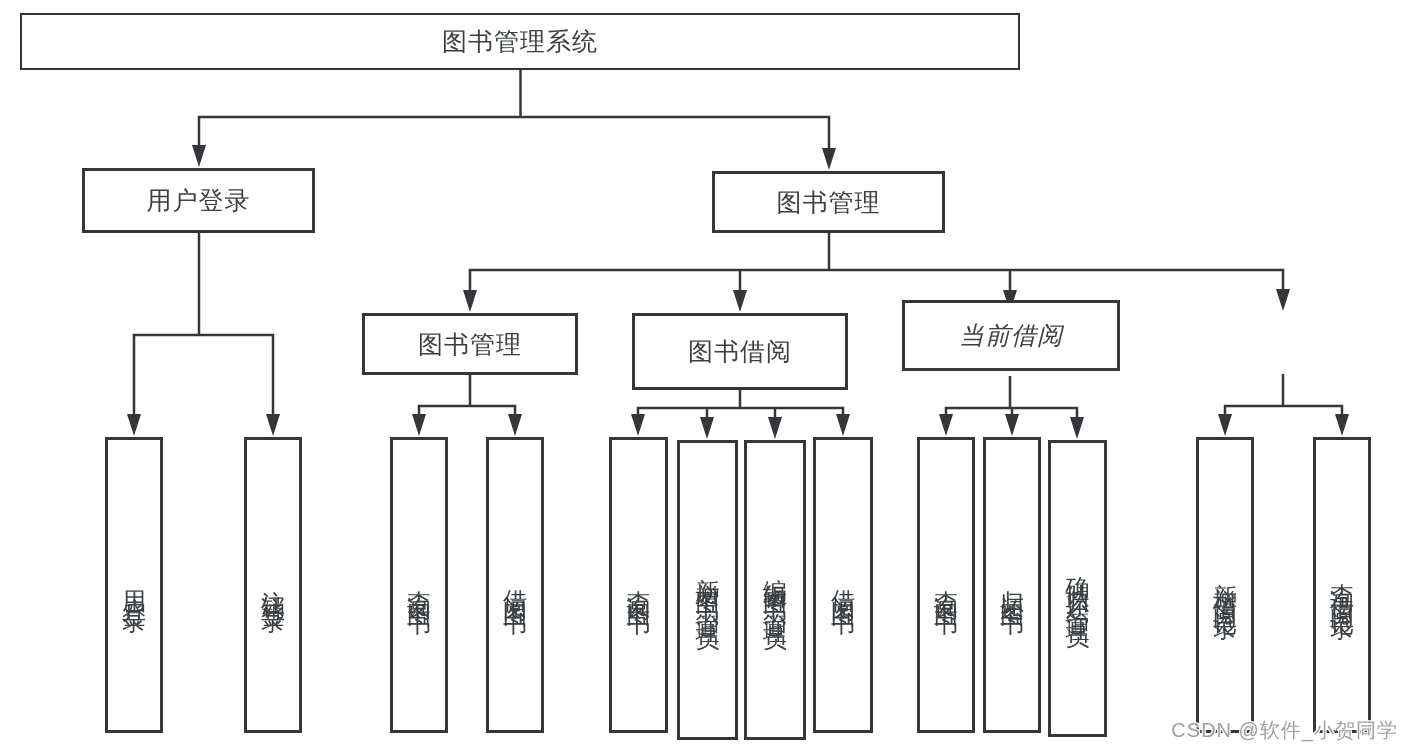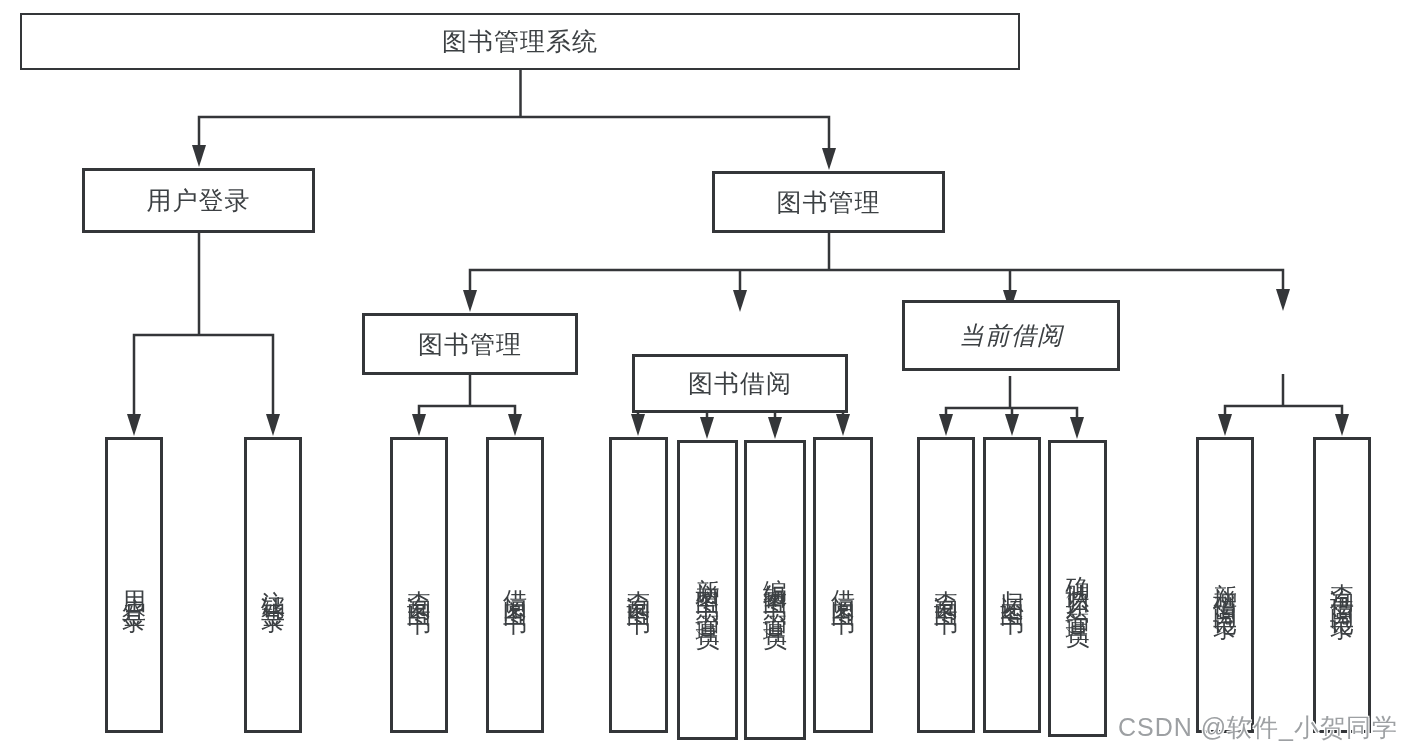--- a/index.html
+++ b/index.html
@@ -36,21 +36,21 @@
     text-orientation: mixed;
     font-size: 24px;
     letter-spacing: 7px;
     line-height: 1;
   }
   .watermark {
     position: absolute;
     right: 7px;
     bottom: 3px;
     z-index: 5;
-    font-size: 25px;
+    font-size: 20px;
     color: #9da0a3;
     letter-spacing: 1px;
     text-shadow: 1px 1px 0 #fff, -1px -1px 0 #fff, 1px -1px 0 #fff, -1px 1px 0 #fff;
     white-space: nowrap;
   }
 </style>
 </head>
 <body>
 
 <div class="stage">
@@ -87,21 +87,21 @@
       <polygon points="1335,414 1349,414 1342,436"></polygon>
     </g>
   </svg>
 
   <div class="node h root" style="left:20px; top:13px; width:1000px; height:57px;">图书管理系统</div>
 
   <div class="node h" style="left:82px; top:168px; width:233px; height:65px;">用户登录</div>
   <div class="node h" style="left:712px; top:171px; width:233px; height:62px;">图书管理</div>
 
   <div class="node h" style="left:362px; top:313px; width:216px; height:62px;">图书管理</div>
-  <div class="node h" style="left:632px; top:313px; width:216px; height:59px;margin-top:41px;">图书借阅</div>
+  <div class="node h" style="left:632px; top:313px; width:216px; height:77px;">图书借阅</div>
   <div class="node h" style="left:902px; top:300px; width:218px; height:71px;font-style:italic;">当前借阅</div>
 
   <div class="node v" style="left:105px; top:437px; width:58px; height:296px;">用户登录</div>
   <div class="node v" style="left:244px; top:437px; width:58px; height:296px;">注销登录</div>
 
   <div class="node v" style="left:390px; top:437px; width:58px; height:296px;">查询图书</div>
   <div class="node v" style="left:486px; top:437px; width:58px; height:296px;">借阅图书</div>
 
   <div class="node v" style="left:609px; top:437px; width:59px; height:296px;">查询图书</div>
   <div class="node v" style="left:677px; top:440px; width:61px; height:300px;">新增图书（管理员）</div>

